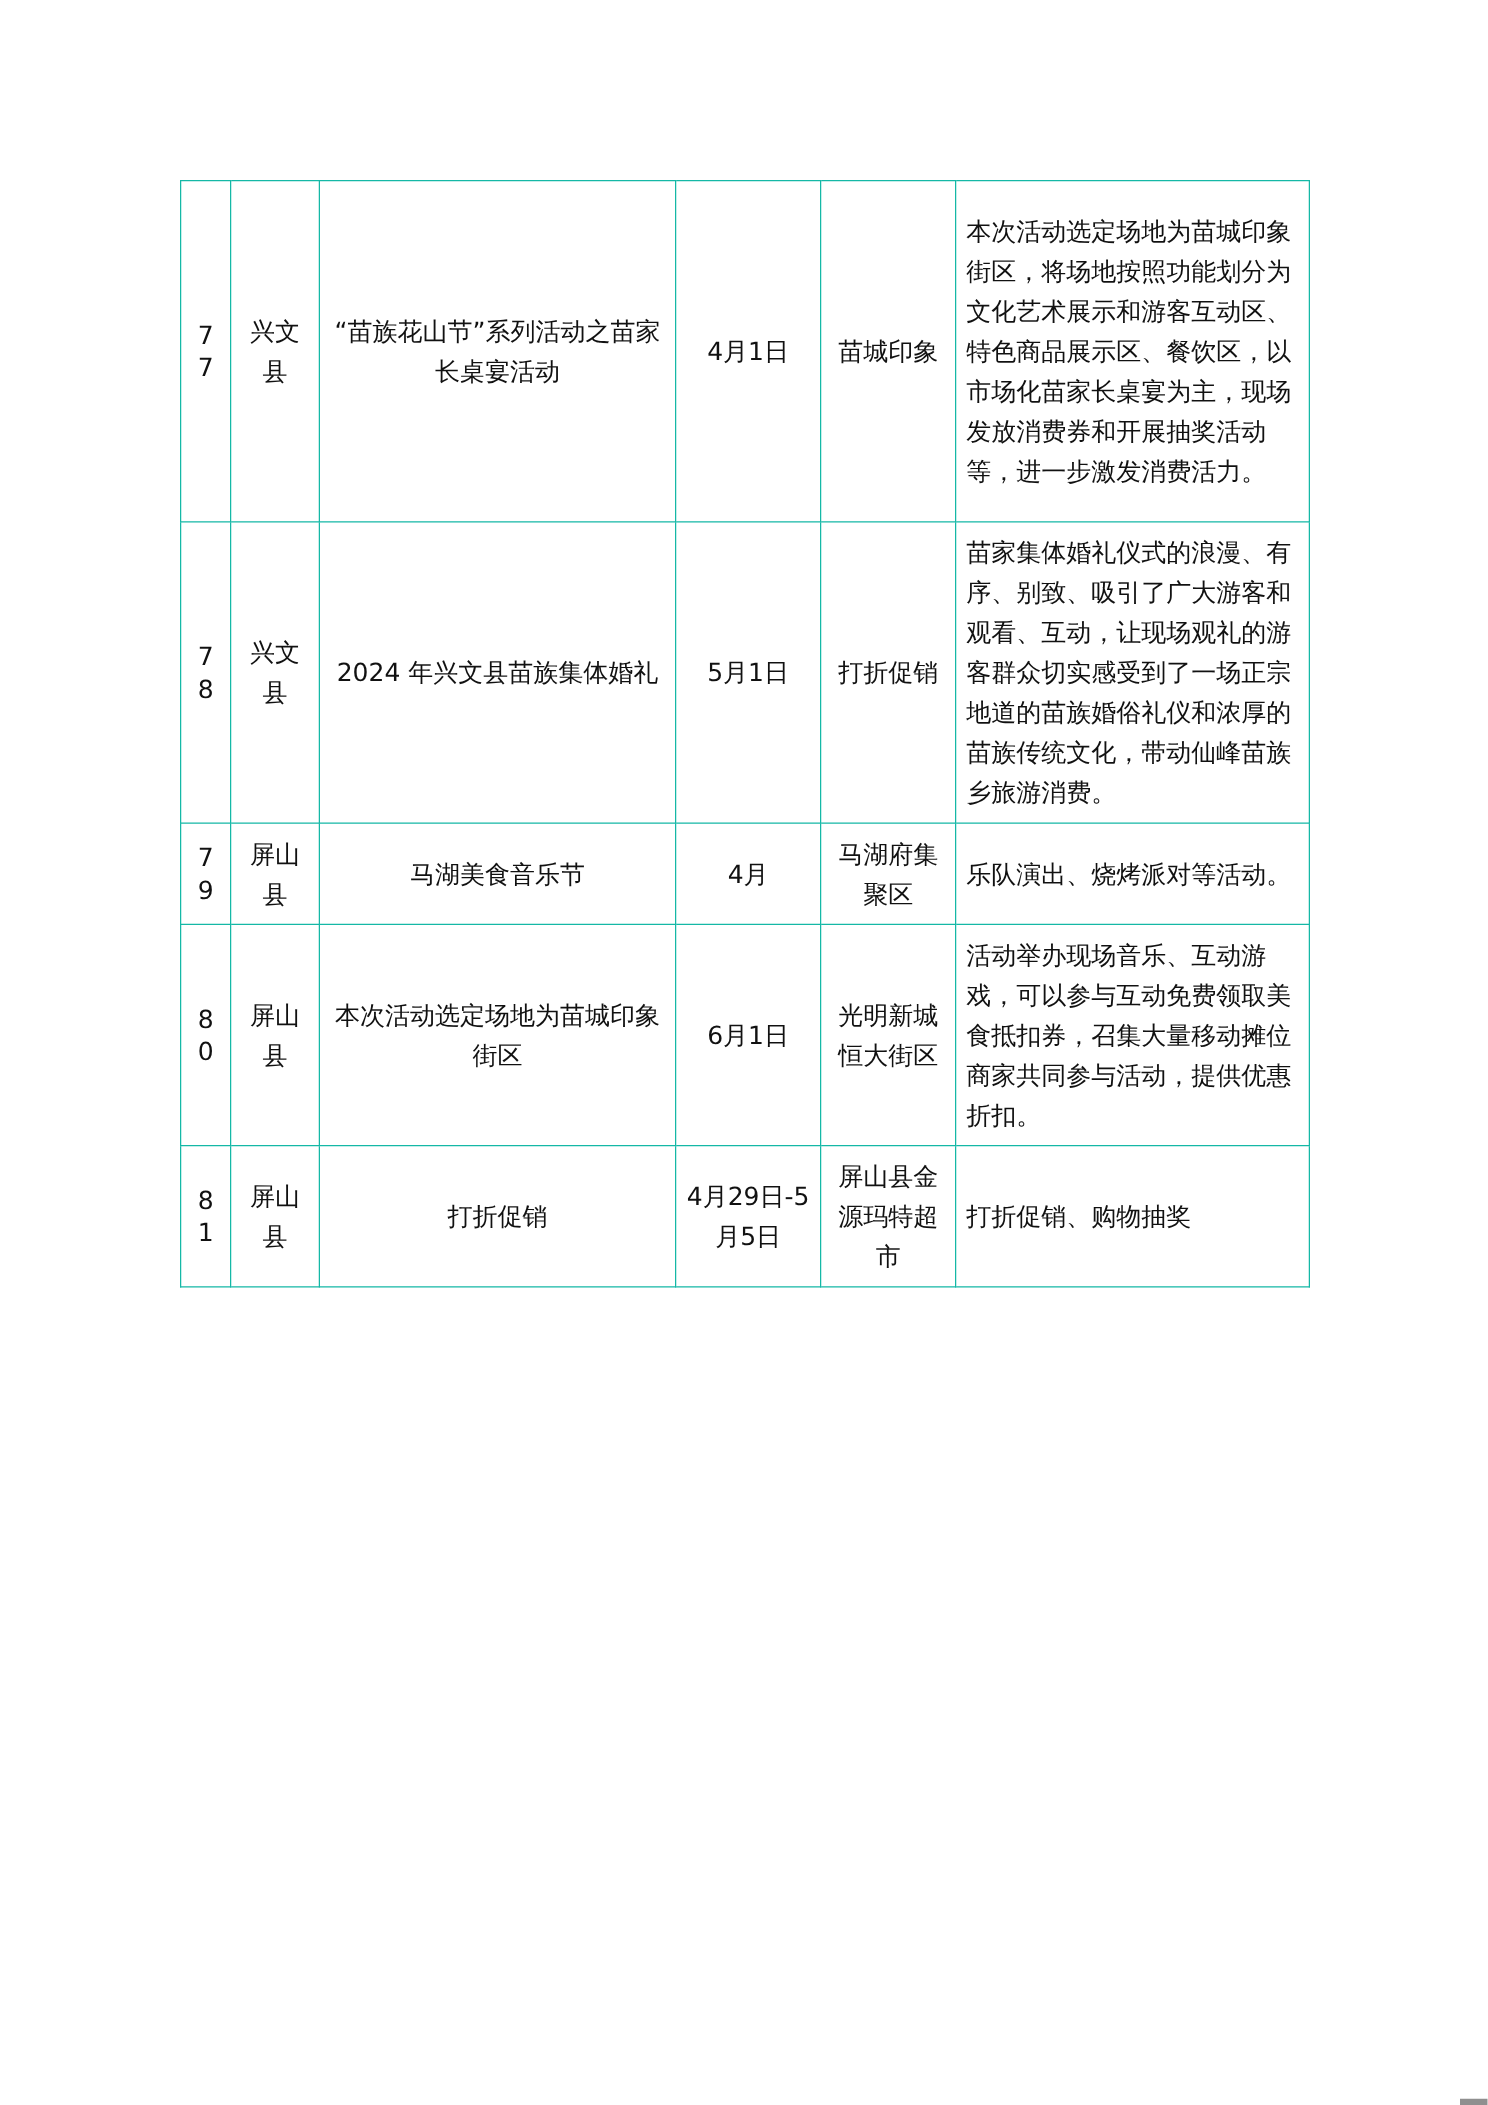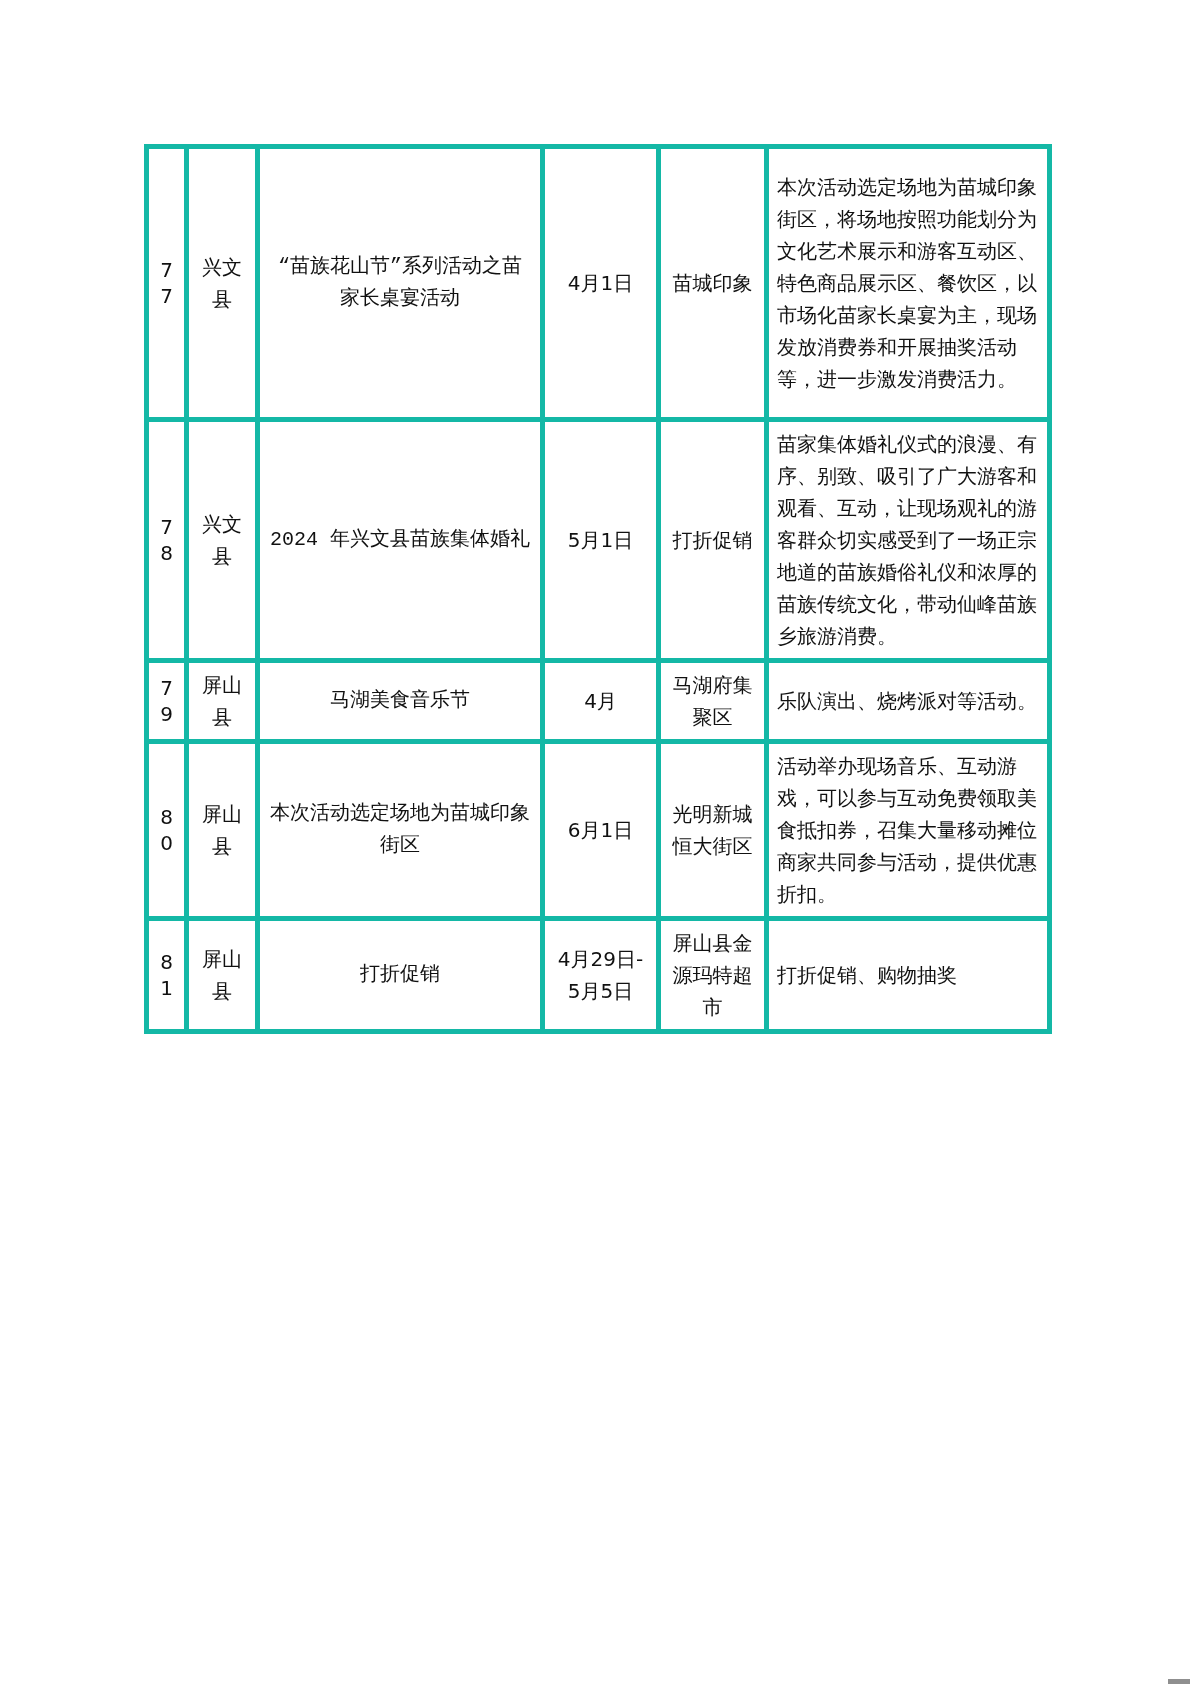--- a/index.html
+++ b/index.html
@@ -24,32 +24,32 @@
   }
   table.events {
     position: absolute;
     left: 144px;
     top: 144px;
     border-collapse: collapse;
     table-layout: fixed;
     width: 903px;
   }
   table.events td {
-    border: 5px solid #14b8a6;
+    border: 1px solid #14b8a6;
     padding: 0;
     vertical-align: middle;
     font-size: 20px;
     line-height: 32px;
     text-align: center;
     word-break: break-all;
     overflow-wrap: anywhere;
   }
   table.events td.c-no { padding: 0 4px; }
   table.events td.c-county { padding: 0 6px; border-radius: 24px; }
-  table.events td.c-name { padding: 0 10px; font-family: Liberation Mono, monospace; }
+  table.events td.c-name { padding: 0 10px; }
   table.events td.c-date { padding: 0 8px; }
   table.events td.c-place { padding: 5px 8px; }
   table.events td.c-desc {
     text-align: left;
     padding: 6px 8px 6px 8px;
   }
   .r77 { height: 273px; }
   .r78 { height: 241px; }
   .r79 { height: 81px; }
   .r80 { height: 177px; }

